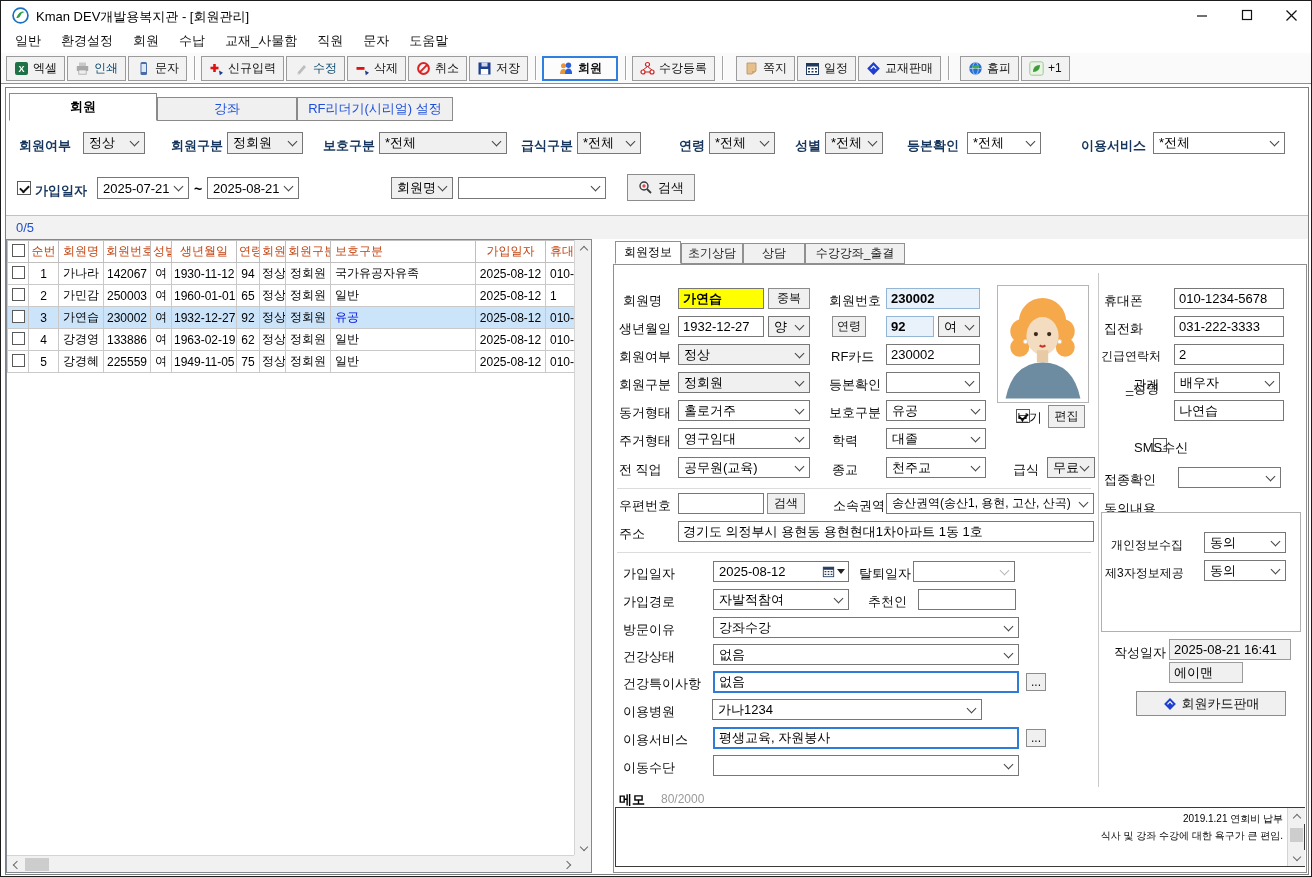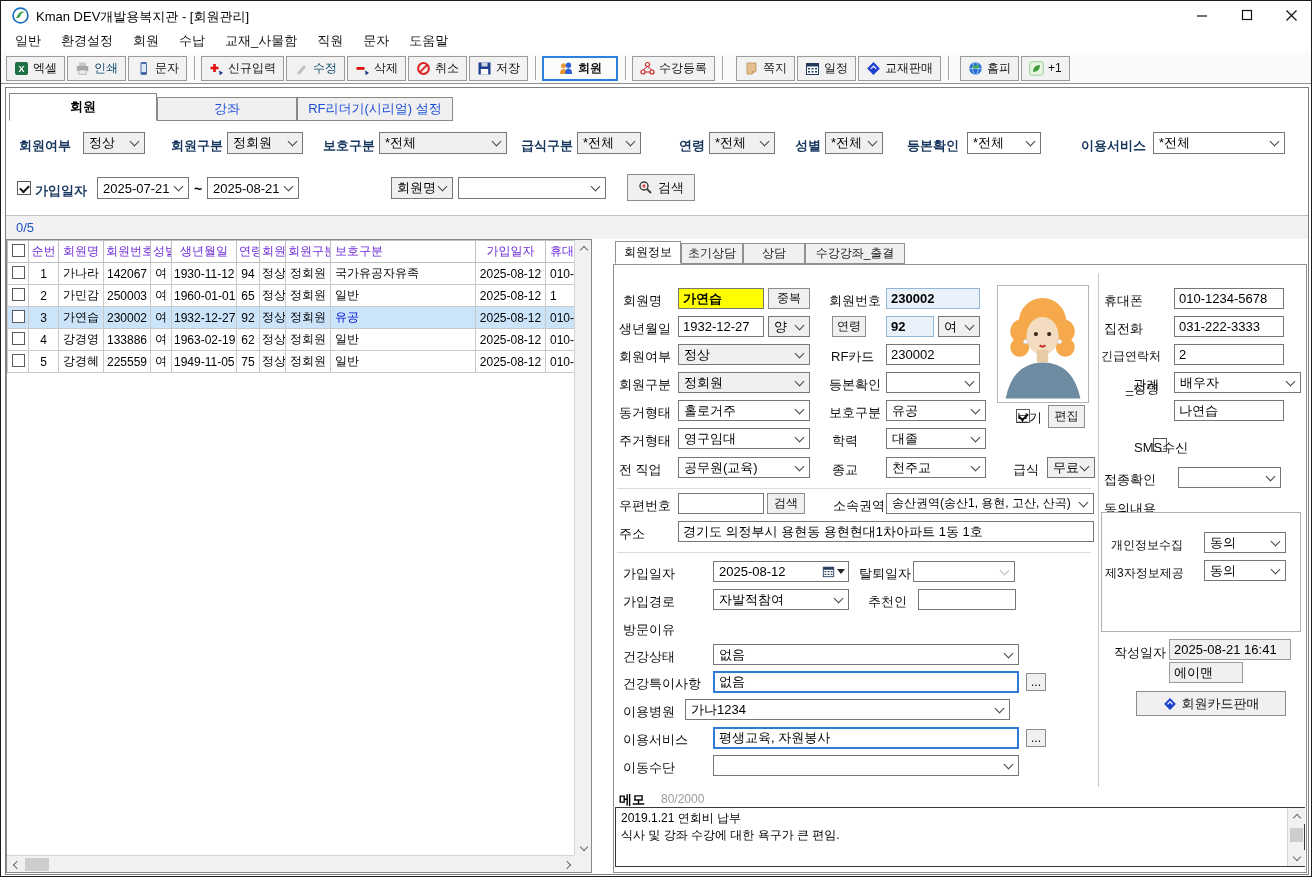--- a/index.html
+++ b/index.html
@@ -66,21 +66,21 @@
 
   
   .count-bar { position:absolute; left:5px; top:214px; width:1302px; height:24px; background:#f2f2f2;
                border-top:1px solid #c2c2c2; }
   .count-txt { position:absolute; left:10px; top:4px; font-size:13px; color:#2050c8; }
 
   
   .grid-panel { position:absolute; left:5px; top:238px; width:586px; height:634px; background:#fff;
                 border:1px solid #828790; overflow:hidden; }
   table.grid { position:absolute; left:0; top:0; width:568px; border-collapse:collapse; table-layout:fixed; font-size:12px; }
-  table.grid th { height:22px; border:1px solid #bfbfbf; font-weight:400; color:#6d28d9; background:#fff;
+  table.grid th { height:22px; border:1px solid #bfbfbf; font-weight:400; color:#c2410c; background:#fff;
                   overflow:hidden; white-space:nowrap; padding:0 2px; }
   table.grid td { height:22px; border:1px solid #c9c9c9; text-align:center; overflow:hidden; white-space:nowrap; padding:0 2px; }
   tr.sel-row td { background:#cbe4f9; }
   .c-left { text-align:left !important; padding-left:4px !important; }
   .blue-txt { color:#0010d8; }
 
   
   .sb { position:absolute; background:#f1f1f1; }
   .sb-btn { position:absolute; width:17px; height:16px; display:flex; align-items:center; justify-content:center; background:#f1f1f1; }
   .sb-ch { width:6px; height:6px; border-right:1.4px solid #6b6b6b; border-bottom:1.4px solid #6b6b6b; display:block; }
@@ -104,21 +104,21 @@
 
   .datefld { position:absolute; height:21px; border:1px solid #777; background:#fff; display:flex; align-items:center;
              padding:0 30px 0 5px; font-size:13px; }
   .cal-grp { position:absolute; right:3px; top:3px; display:flex; align-items:center; gap:2px; }
   .tri { width:0; height:0; border-left:4px solid transparent; border-right:4px solid transparent; border-top:5px solid #222; }
 
   .memo-lbl { position:absolute; font-size:13px; font-weight:700; color:#000; }
   .memo-cnt { position:absolute; font-size:12px; color:#9a9a9a; }
   .memo-box { position:absolute; left:614px; top:806px; width:690px; height:60px; border:1px solid #3a3a3a; background:#fff; }
   .memo-box textarea { position:absolute; left:0; top:0; width:672px; height:58px; border:none; resize:none;
-                       font-family:inherit; font-size:12px; line-height:17px; padding:2px 5px; outline:none; color:#000; }
+                       font-family:inherit; font-size:10px; line-height:17px; padding:2px 5px; outline:none; color:#000;text-align:right; }
 </style>
 </head>
 <body>
 
 <div class="window">
 
   
   <div class="titlebar">
     <svg class="abs" style="left:10px;top:6px" width="17" height="17" viewBox="0 0 16 16">
       <circle cx="8" cy="8" r="7" fill="#fff" stroke="#1a6fc0" stroke-width="1.6"></circle>
@@ -669,35 +669,39 @@
 
   <span class="dlbl" style="left:622px;top:592px">가입경로</span>
   <div class="sel h21" style="left:712px;top:588px;width:136px">
       <span>자발적참여</span>
       <i class="chev"></i>
     </div>
   <span class="dlbl" style="left:867px;top:592px">추천인</span>
   <input class="inp" style="left: 917px; top: 588px; width: 98px;" readonly="" value="">
 
   <span class="dlbl" style="left:622px;top:620px">방문이유</span>
+  <div class="sel h21" style="left:712px;top:616px;width:306px">
+      <span>강좌수강</span>
+      <i class="chev"></i>
+    </div>
 
   <span class="dlbl" style="left:622px;top:647px">건강상태</span>
   <div class="sel h21" style="left:712px;top:643px;width:306px">
       <span>없음</span>
       <i class="chev"></i>
     </div>
 
   <span class="dlbl" style="left:622px;top:674px">건강특이사항</span>
   <input class="inp blueb" style="left: 712px; top: 670px; width: 306px;" readonly="" value="없음">
   <div class="btn" style="left:1025px;top:672px;width:20px;height:18px">
       <span>...</span>
     </div>
 
   <span class="dlbl" style="left:622px;top:702px">이용병원</span>
-  <div class="sel h21" style="left:684px;top:698px;width:325px">
+  <div class="sel h21" style="left:711px;top:698px;width:270px">
       <span>가나1234</span>
       <i class="chev"></i>
     </div>
 
   <span class="dlbl" style="left:622px;top:730px">이용서비스</span>
   <input class="inp blueb" style="left: 712px; top: 726px; width: 306px;" readonly="" value="평생교육, 자원봉사">
   <div class="btn" style="left:1025px;top:728px;width:20px;height:18px">
       <span>...</span>
     </div>
 
@@ -711,21 +715,21 @@
   <span class="dlbl" style="left:1103px;top:291px">휴대폰</span>
   <input class="inp" style="left: 1173px; top: 287px; width: 110px;" readonly="" value="010-1234-5678">
 
   <span class="dlbl" style="left:1103px;top:319px">집전화</span>
   <input class="inp" style="left: 1173px; top: 315px; width: 110px;" readonly="" value="031-222-3333">
 
   <span class="dlbl" style="left:1100px;top:347px;font-size:12px">긴급연락처</span>
   <input class="inp" style="left: 1173px; top: 343px; width: 110px;" readonly="" value="2">
 
   <span class="dlbl" style="left:1125px;top:375px">_관계</span>
-  <div class="sel h21" style="left:1173px;top:371px;width:127px">
+  <div class="sel h21" style="left:1173px;top:371px;width:106px">
       <span>배우자</span>
       <i class="chev"></i>
     </div>
 
   <span class="dlbl" style="left:1125px;top:379px">_성명</span>
   <input class="inp" style="left: 1173px; top: 399px; width: 110px;" readonly="" value="나연습">
 
   <span class="cb abs" style="left:1115px;top:437px"></span>
   <span class="dlbl" style="left:1133px;top:438px">SMS수신</span>
 

